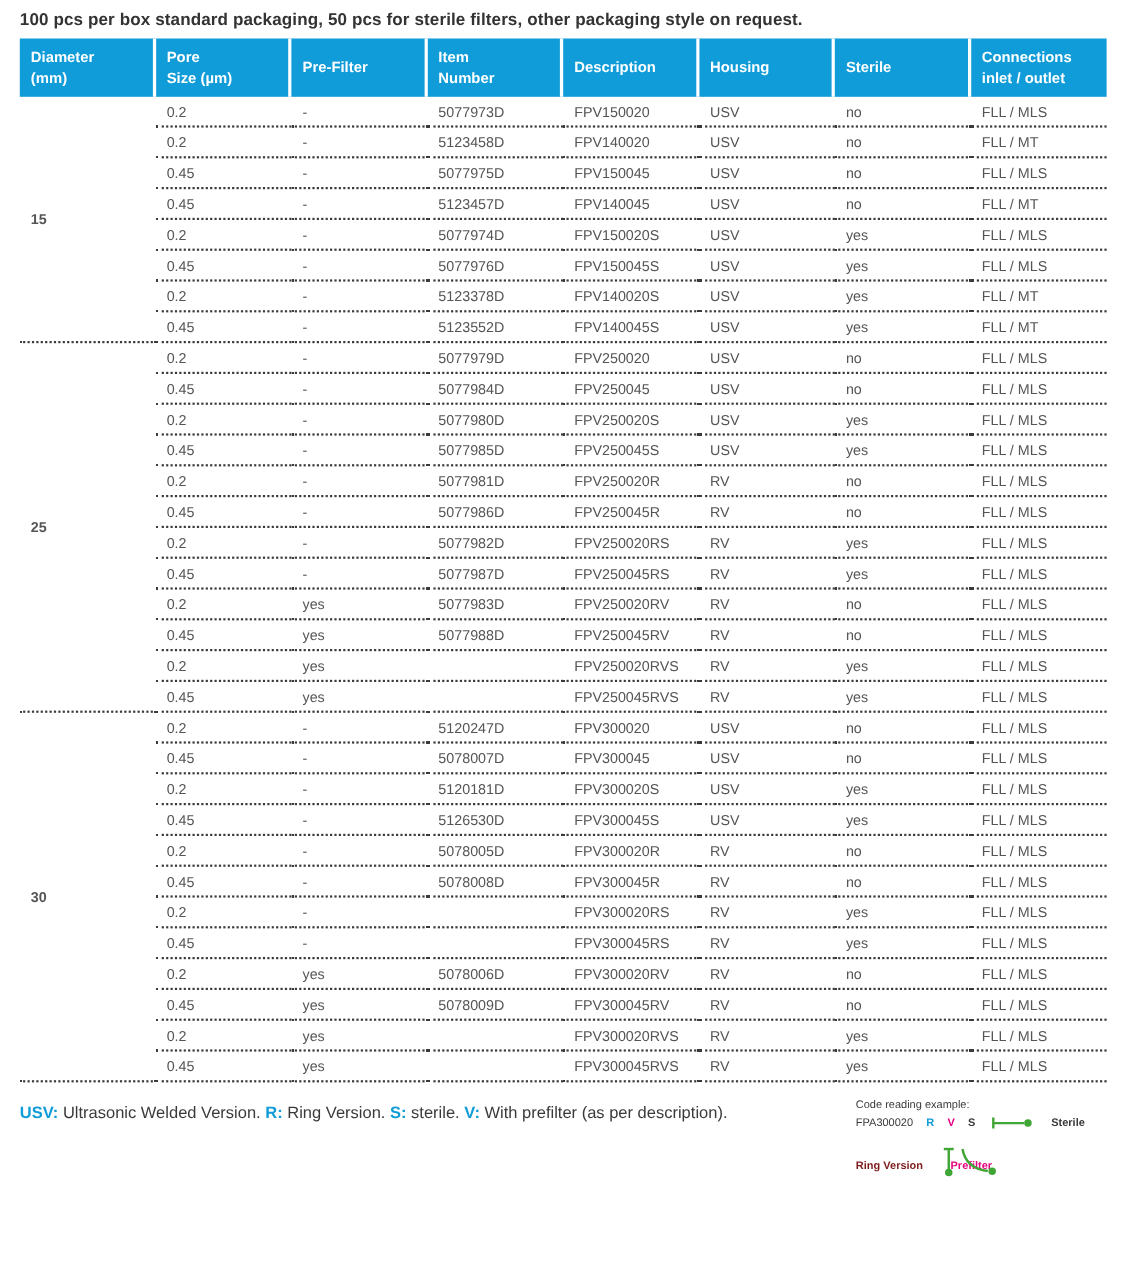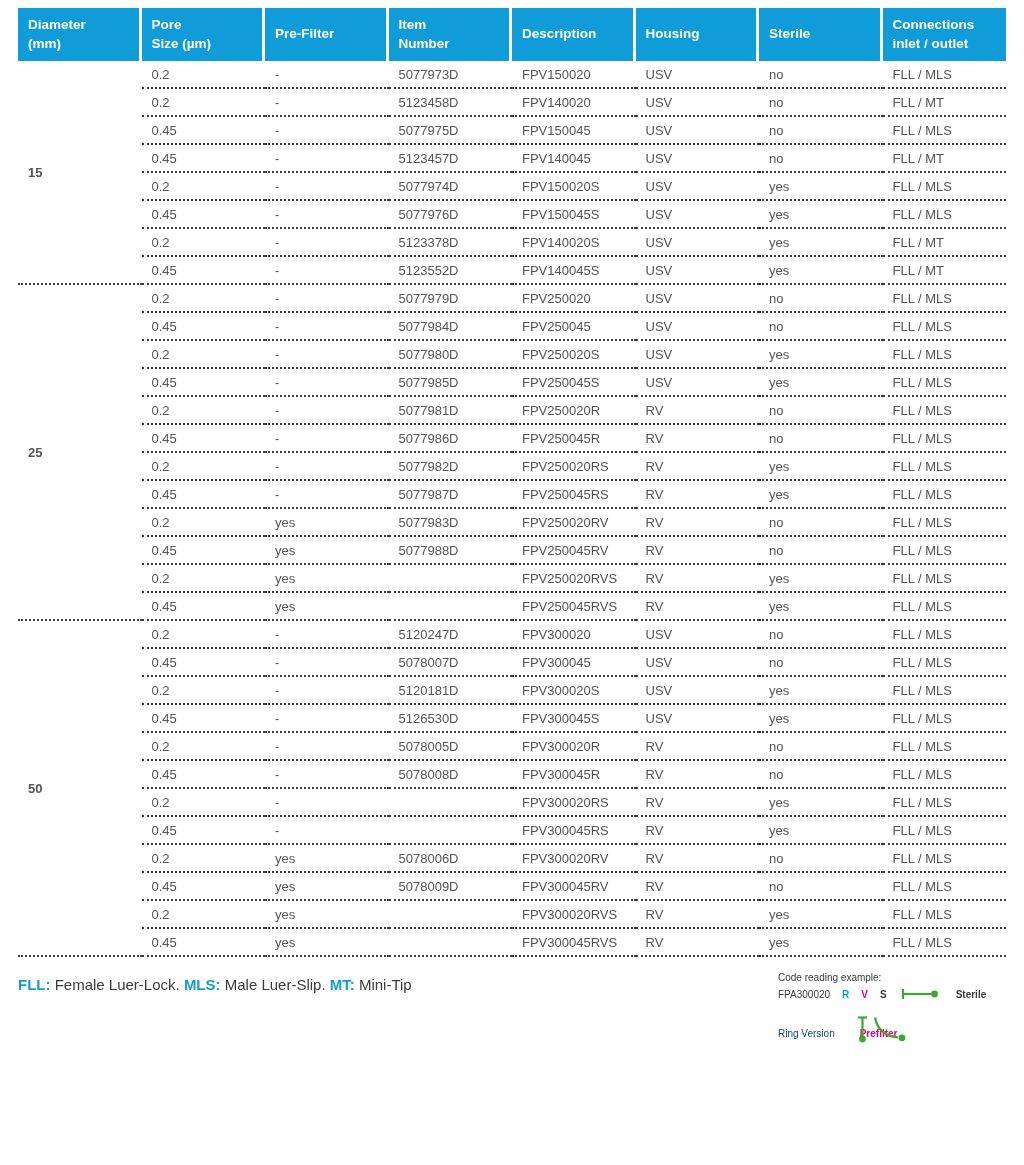--- a/index.html
+++ b/index.html
@@ -82,28 +82,29 @@
   .code-title { margin-bottom: 4px; }
   .code-line { display: flex; align-items: center; gap: 12px; }
   .code-prefix { color: #3a3a3a; }
   .code-r { color: #0f9cd8; font-weight: bold; }
   .code-v { color: #e5007d; font-weight: bold; }
   .code-s { color: #3a3a3a; font-weight: bold; }
   .code-sterile { color: #3a3a3a; font-weight: bold; margin-left: 1px; }
   .sterile-connector { display: inline-block; margin: 0 1px; }
   .down-connectors { position: absolute; left: 0; top: 44px; }
   .code-labels { margin-top: 27px; display: flex; }
-  .label-ring { color: #0c4a6e; font-weight: normal; margin-right: 25px; }
+  .label-ring { color: #7f1d1d; font-weight: bold; margin-right: 25px; }
   .label-prefilter { color: #e5007d; font-weight: bold; }
 </style>
 </head>
 <body>
 
 <div class="page">
 
+  <div class="page-title">100 pcs per box standard packaging, 50 pcs for sterile filters, other packaging style on request.</div>
 
   <table class="spec-table">
     <thead>
       <tr>
           <th>Diameter
 (mm)</th>
           <th>Pore
 Size (µm)</th>
           <th>Pre-Filter</th>
           <th>Item
@@ -292,21 +293,21 @@
         <tr>
           <td>0.45</td>
           <td>yes</td>
           <td></td>
           <td>FPV250045RVS</td>
           <td>RV</td>
           <td>yes</td>
           <td>FLL / MLS</td>
         </tr>
         <tr>
-          <td rowspan="12" class="diameter-cell">50</td>
+          <td rowspan="12" class="diameter-cell">30</td>
           <td>0.2</td>
           <td>-</td>
           <td>5120247D</td>
           <td>FPV300020</td>
           <td>USV</td>
           <td>no</td>
           <td>FLL / MLS</td>
         </tr>
         <tr>
           <td>0.45</td>
@@ -406,21 +407,21 @@
           <td>RV</td>
           <td>yes</td>
           <td>FLL / MLS</td>
         </tr>
       </tbody>
   </table>
 
   <div class="footer">
 
     <div class="legend">
-        <div class="legend-line"><span class="abbr">FLL:</span><span> Female Luer-Lock. </span><span class="abbr">MLS:</span><span> Male Luer-Slip. </span><span class="abbr">MT:</span><span> Mini-Tip </span></div>
+        <div class="legend-line"><span class="abbr">USV:</span><span> Ultrasonic Welded Version. </span><span class="abbr">R:</span><span> Ring Version. </span><span class="abbr">S:</span><span> sterile. </span><span class="abbr">V:</span><span> With prefilter (as per description). </span></div>
       </div>
 
     <div class="code-block">
       <div class="code-title">Code reading example:</div>
       <div class="code-line">
         <span class="code-prefix">FPA300020</span>
           <span class="code-r">R</span>
           <span class="code-v">V</span>
           <span class="code-s">S</span>
         <svg class="sterile-connector" width="42" height="14" viewBox="0 0 42 14">

